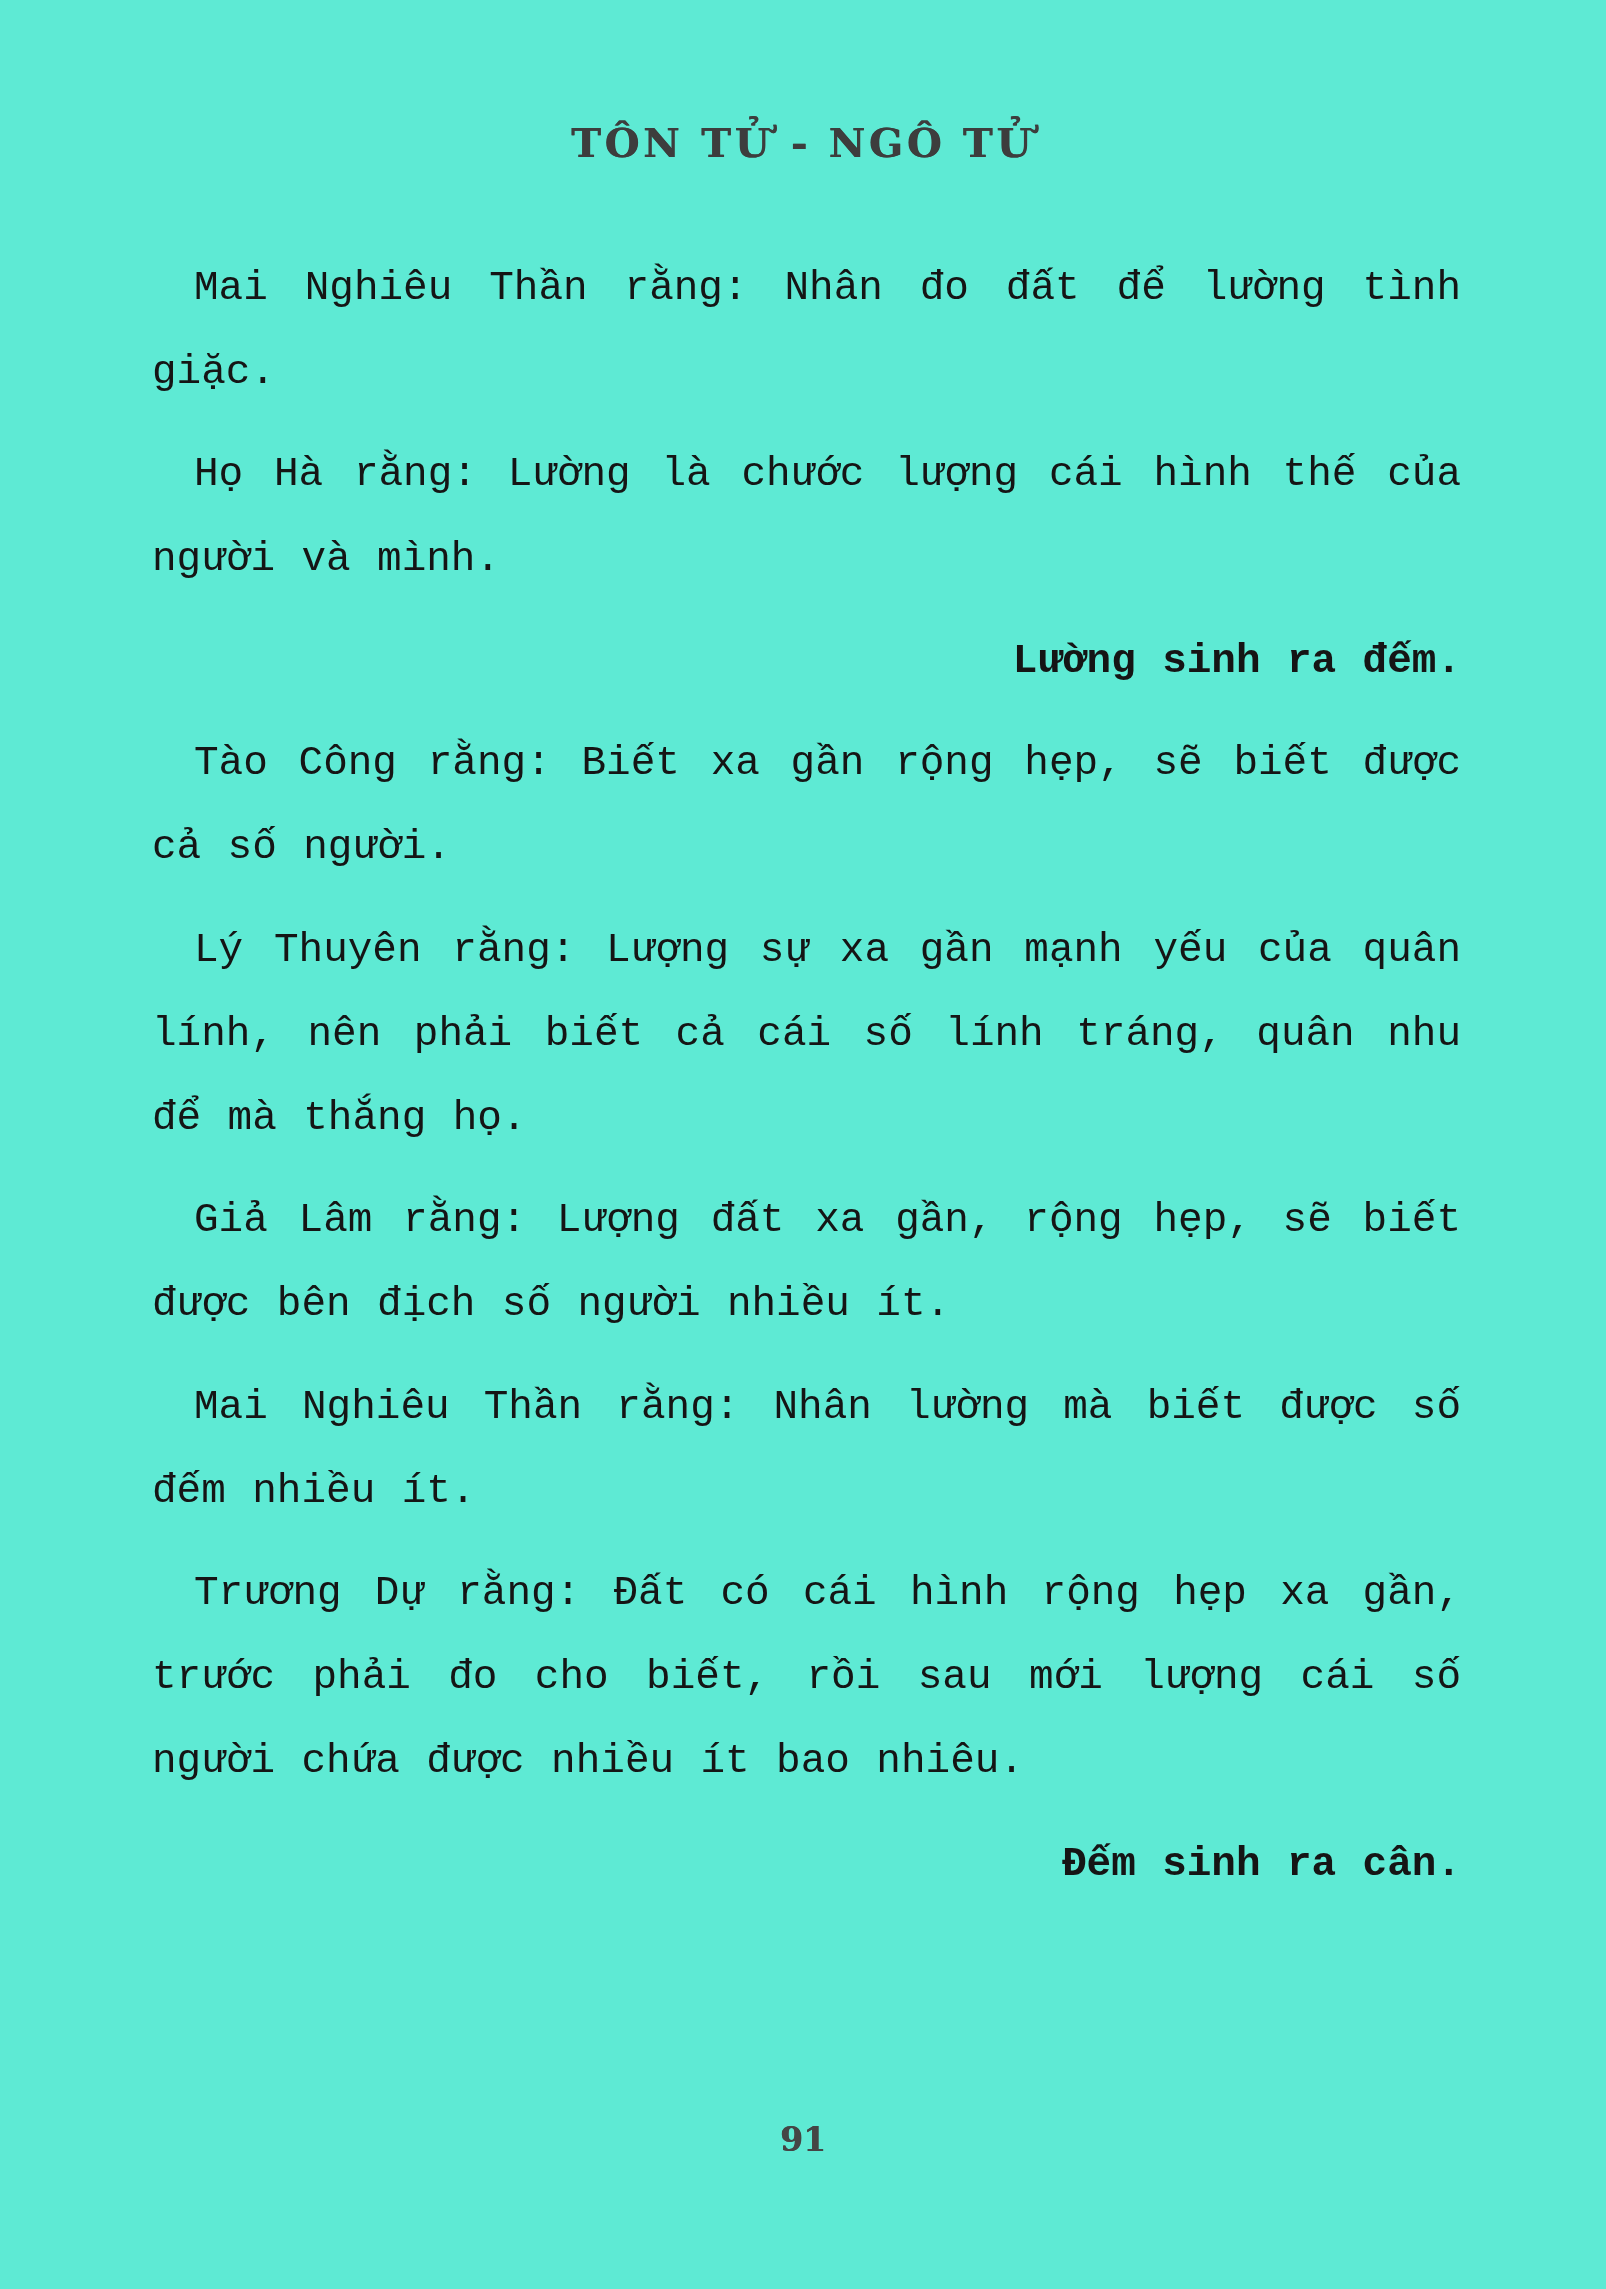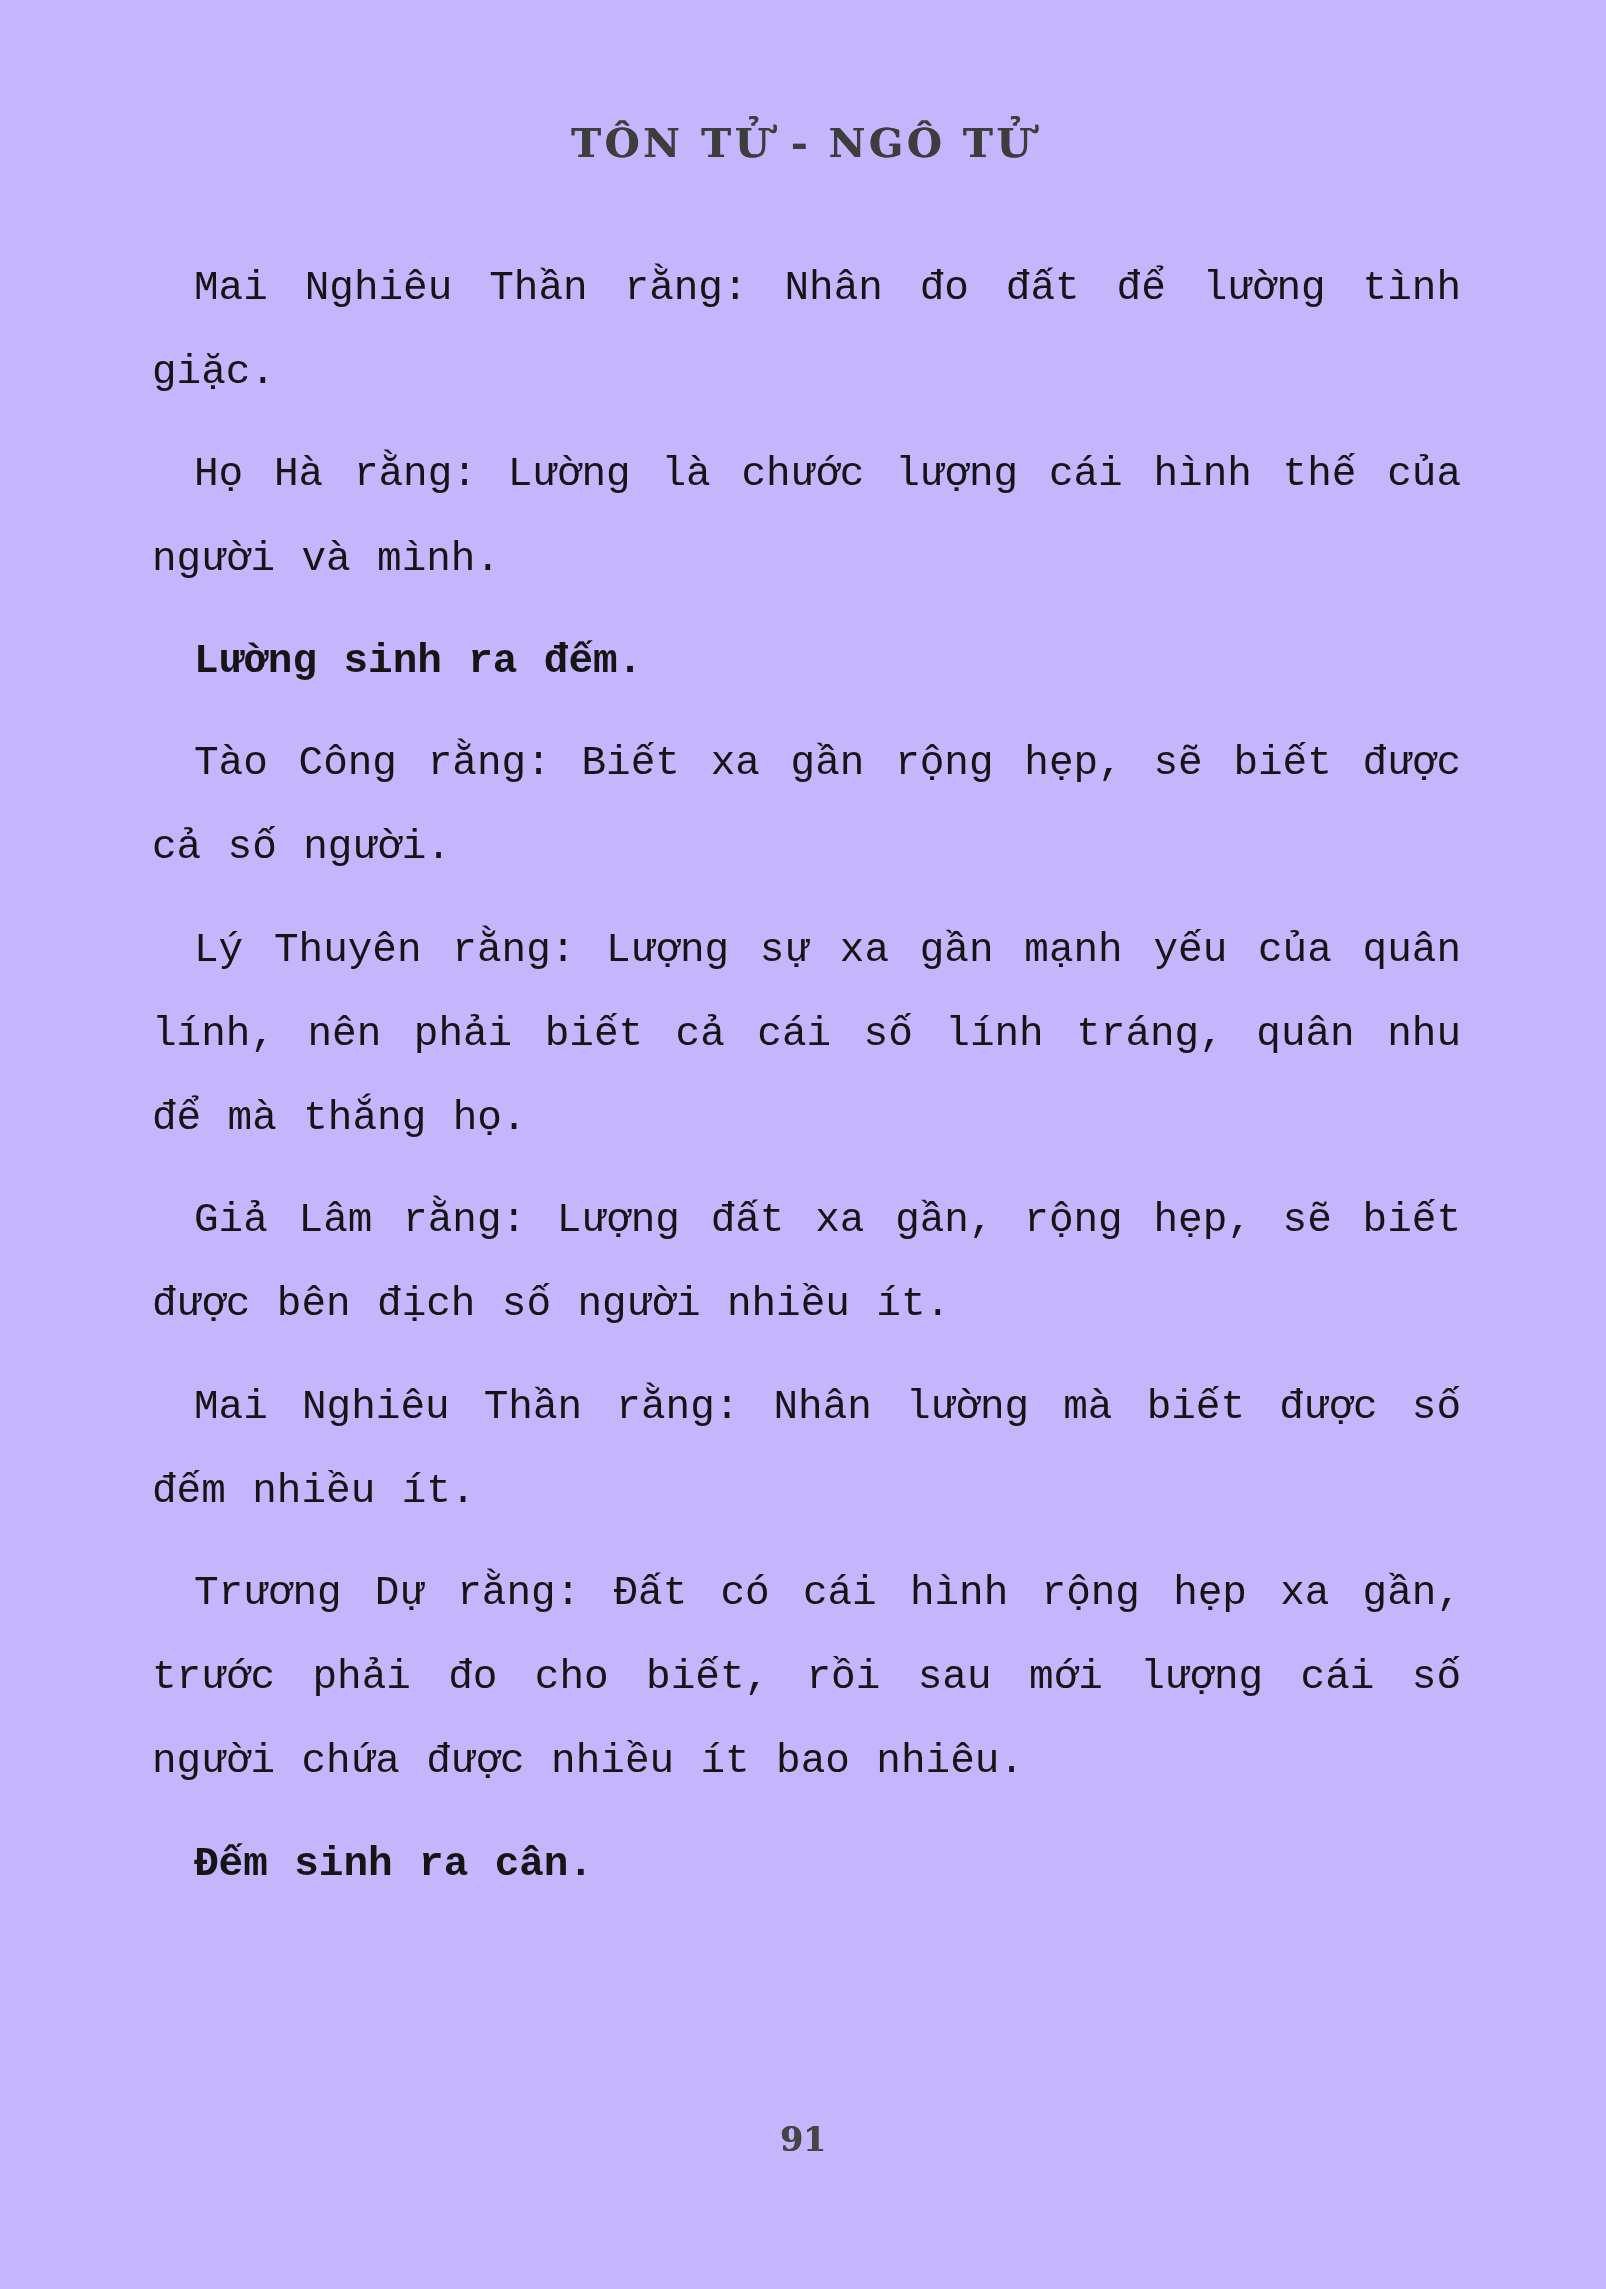--- a/index.html
+++ b/index.html
@@ -7,21 +7,21 @@
     width: 1606px;
     height: 2289px;
     background: #ffffff;
     position: relative;
     font-family: "Liberation Serif", serif;
     overflow: hidden;
   }
   .page {
     position: absolute;
     inset: 0;
-    background: #c4b5fd;
+    background: #5eead4;
   }
   .running-header {
     position: absolute;
     top: 119px;
     left: 0;
     width: 100%;
     text-align: center;
     font-family: "DejaVu Serif", serif;
     font-weight: bold;
     font-size: 40px;
@@ -40,21 +40,21 @@
     line-height: 2.05;
     color: #151515;
     text-align: justify;
     text-indent: 42px;
     margin: 0 0 18.4px 0;
     word-spacing: 1.8px;
     font-family: Liberation Mono, monospace;
   }
   .para.bold {
     font-weight: bold;
-    text-align: left;
+    text-align: right;
   }
   .page-number {
     position: absolute;
     top: 2103px;
     left: 0;
     width: 100%;
     text-align: center;
     font-family: "DejaVu Serif", serif;
     font-weight: bold;
     font-size: 33px;

